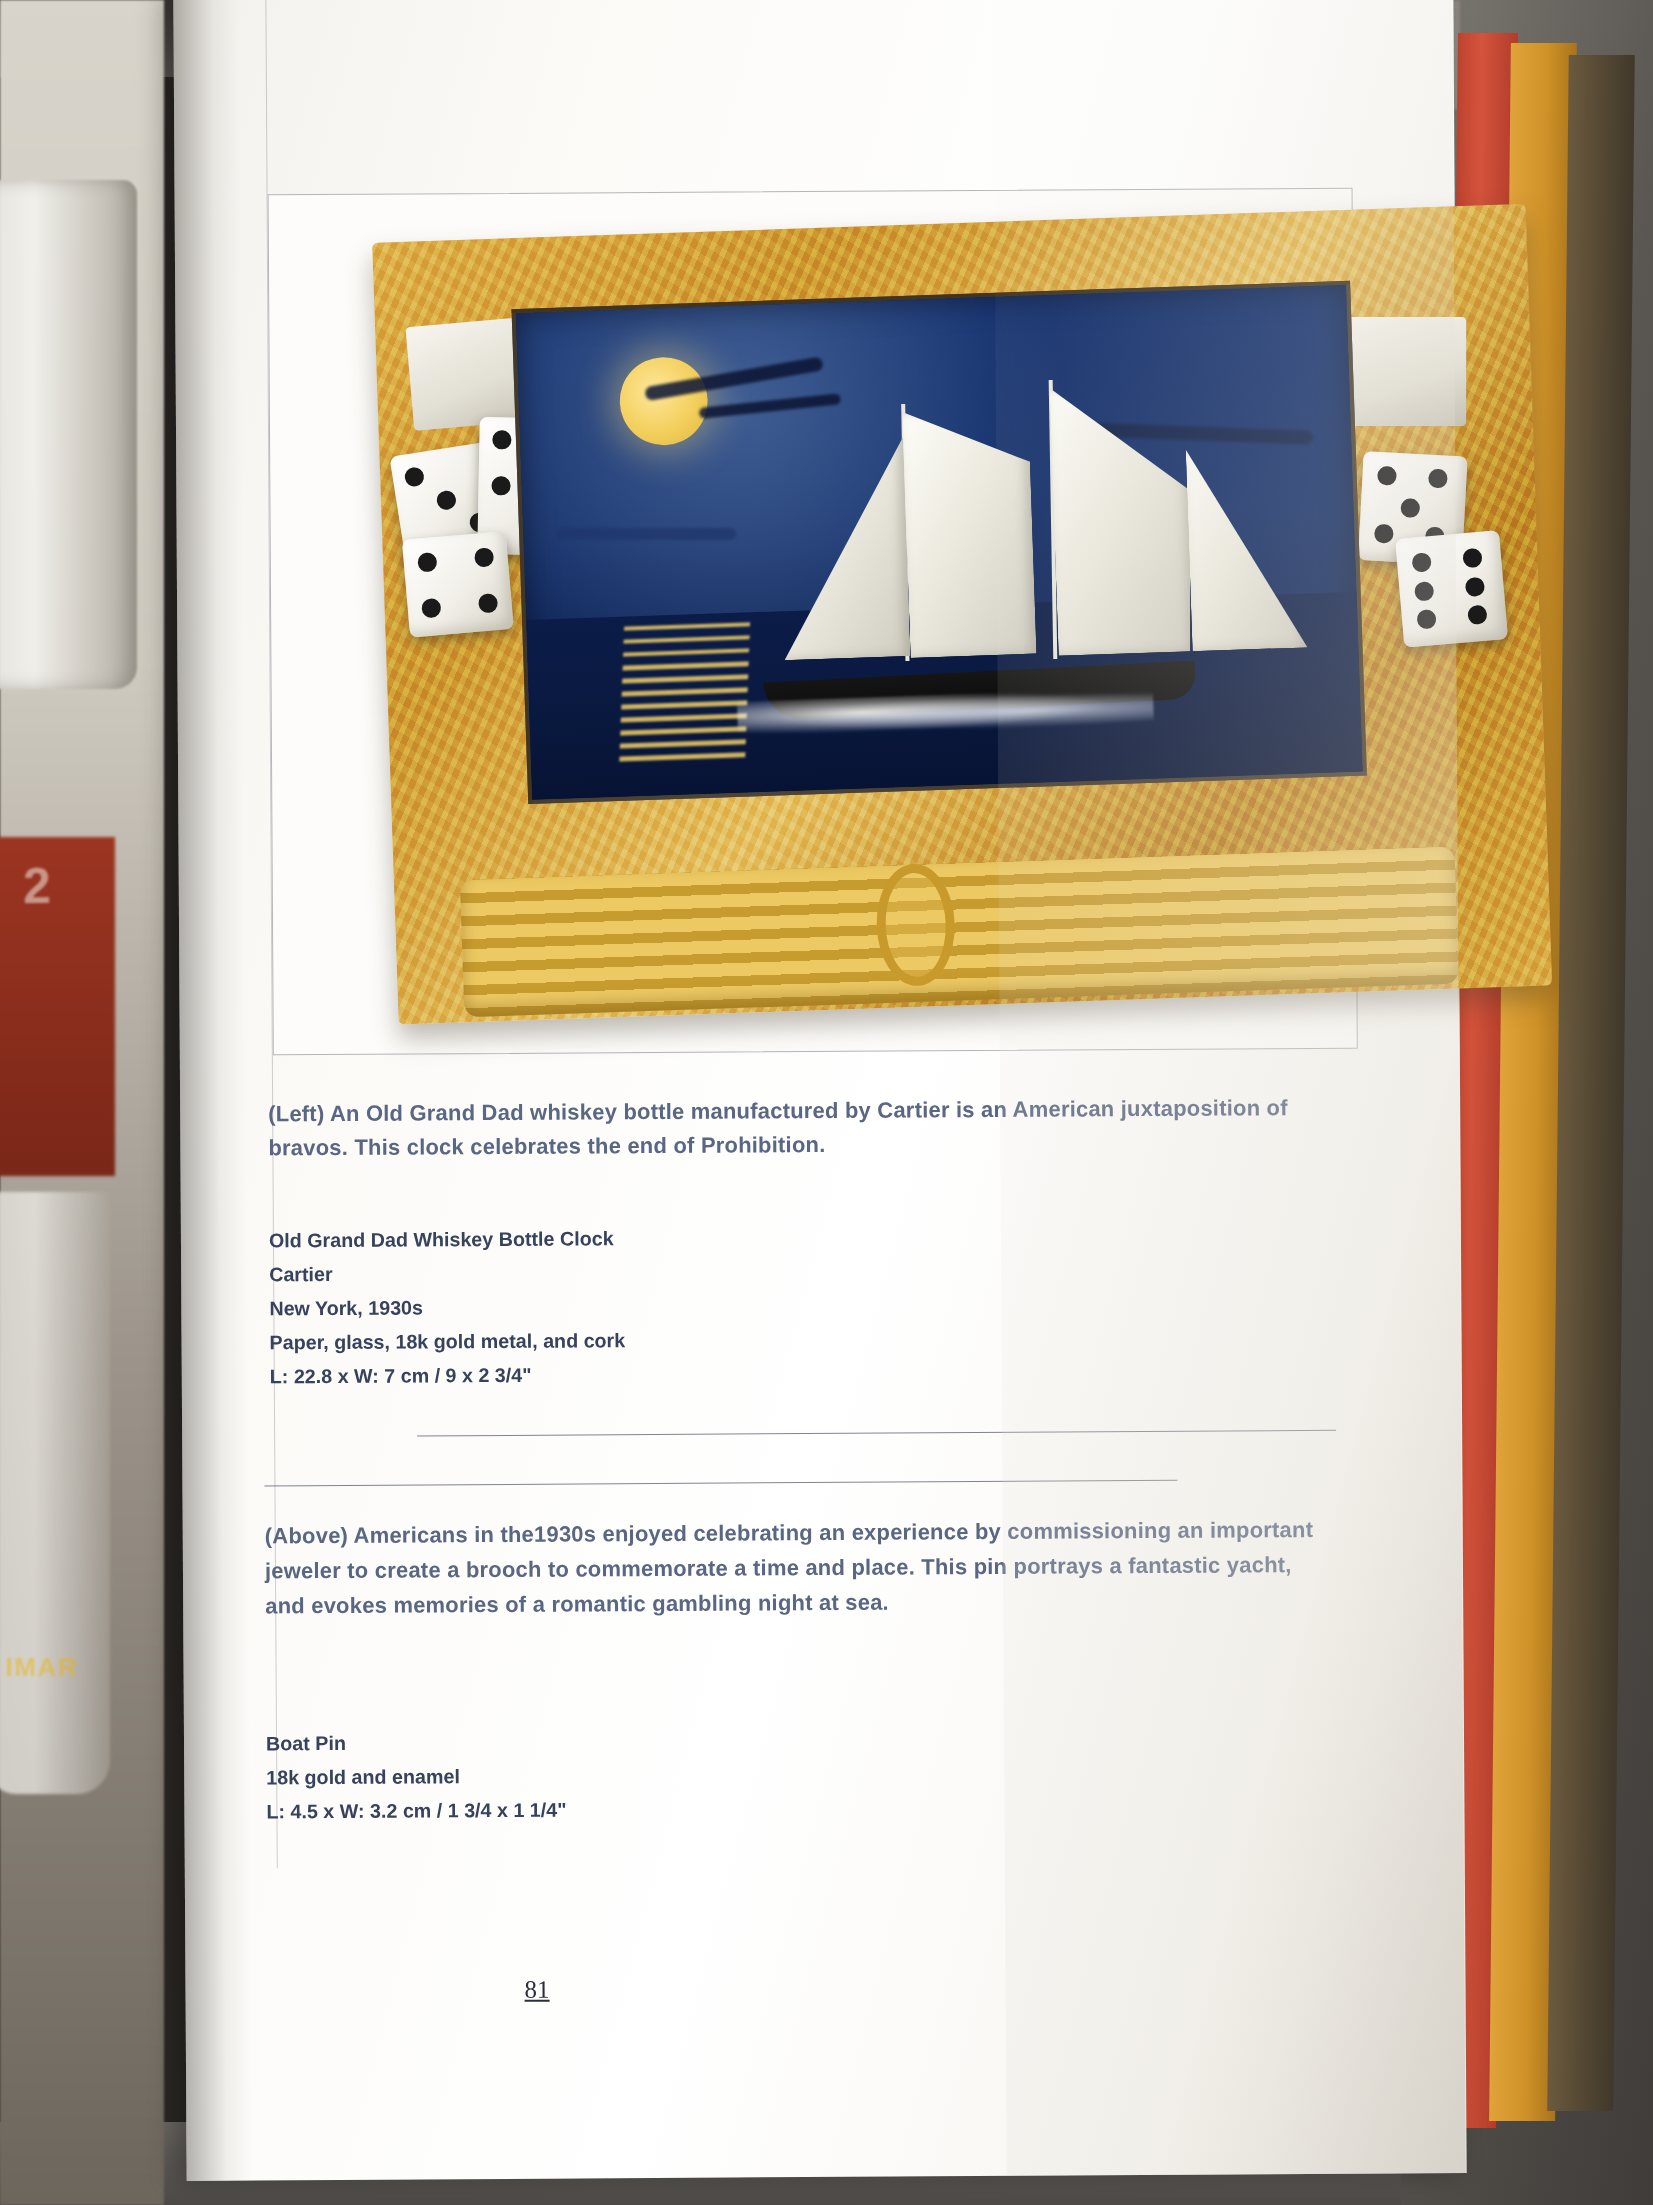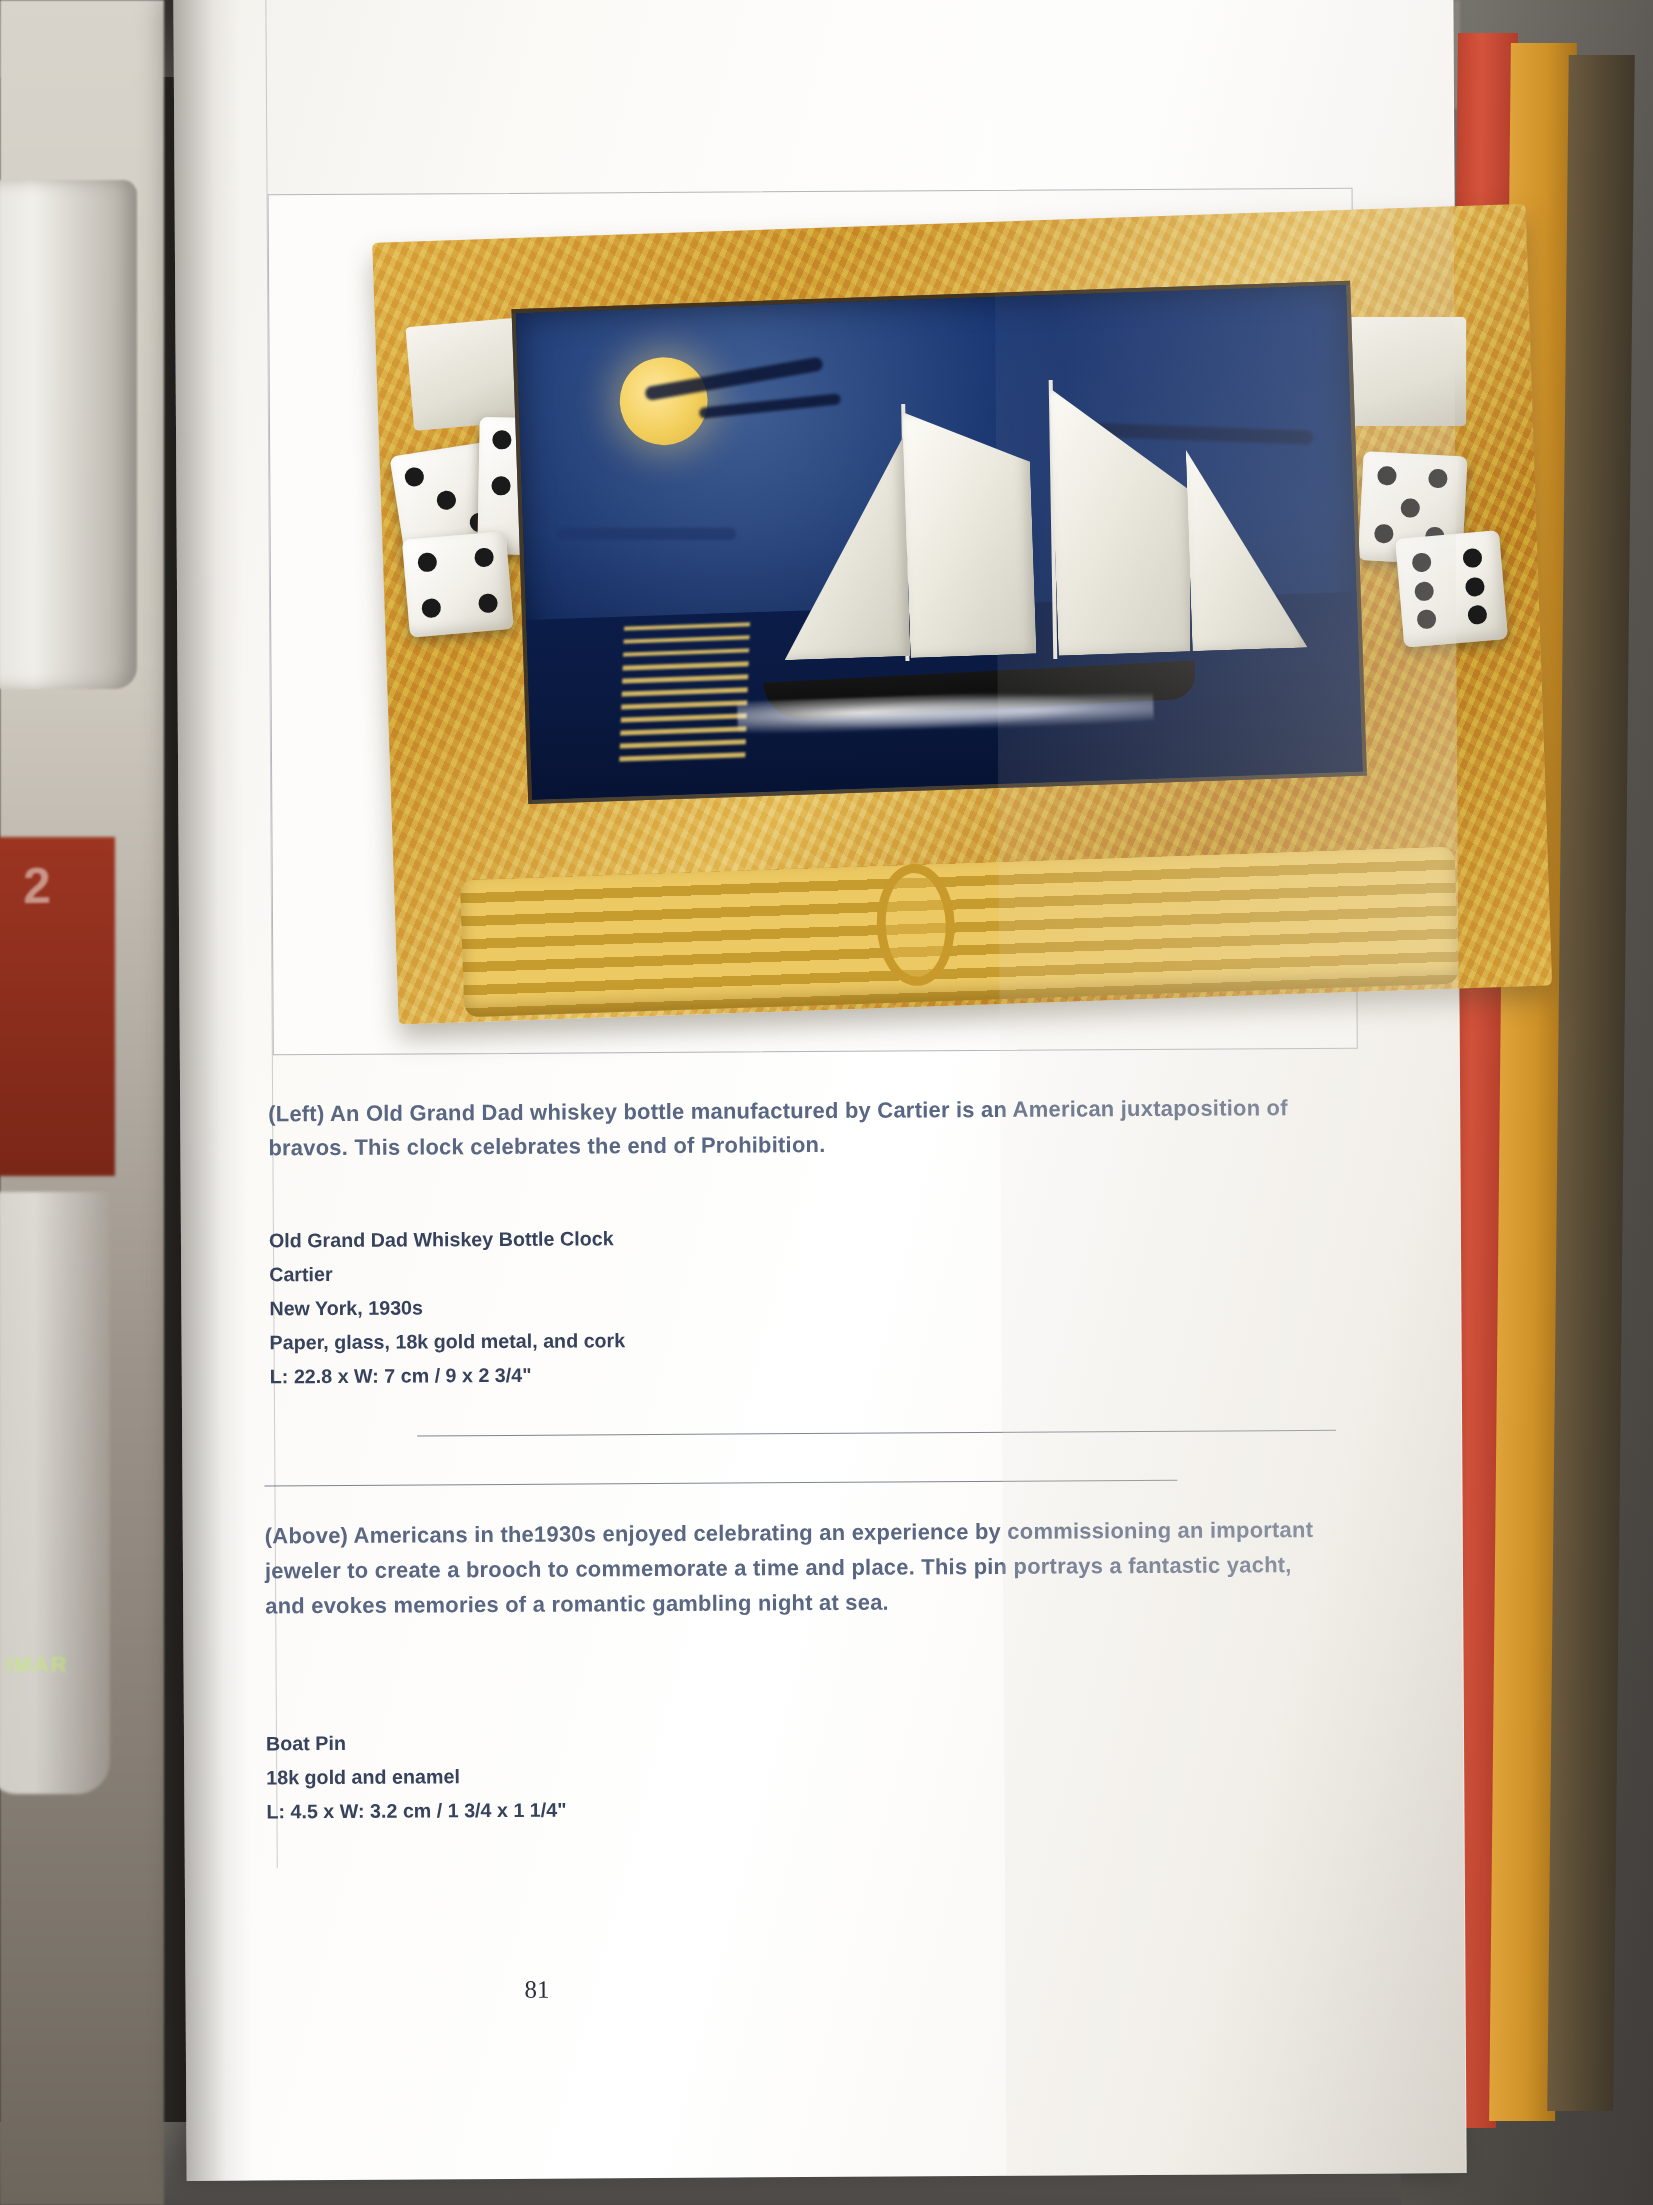--- a/index.html
+++ b/index.html
@@ -75,22 +75,22 @@
   .bottle-bottom {
     position: absolute;
     left: -16.4px; top: 1192px; width: 126px; height: 602px;
     background: linear-gradient(90deg, rgba(216,213,206,.9), rgba(244,243,239,.7) 40%, rgba(168,163,154,.6));
     border-radius: 0 0 33px 33px;
     filter: blur(1.1px);
   }
   .bottle-text-faint {
     position: absolute;
     left: 5.5px; top: 1652px; width: 104px;
-    color: #bef264;
-    font-size: 22px;
+    color: #eab308;
+    font-size: 26px;
     font-weight: bold;
     letter-spacing: 1.6px;
     opacity: .5;
     filter: blur(0.8px);
   }
 
   
   .book-edge-red {
     position: absolute;
     left: 1447px; top: 33px; width: 60px; height: 2095px;
@@ -332,20 +332,21 @@
     font-weight: bold;
     font-size: 19.7px;
     line-height: 34px;
   }
   .folio {
     position: absolute;
     left: 339px; top: 1985px;
     color: #2b2f3a;
     font-family: "Liberation Serif", serif;
     font-size: 25px;
+    text-decoration: underline;
   }
 </style>
 </head>
 <body>
 
 <div class="photo">
 
   <div class="surface-top"></div>
   <div class="surface-bottom"></div>
   <div class="surface-right"></div>

